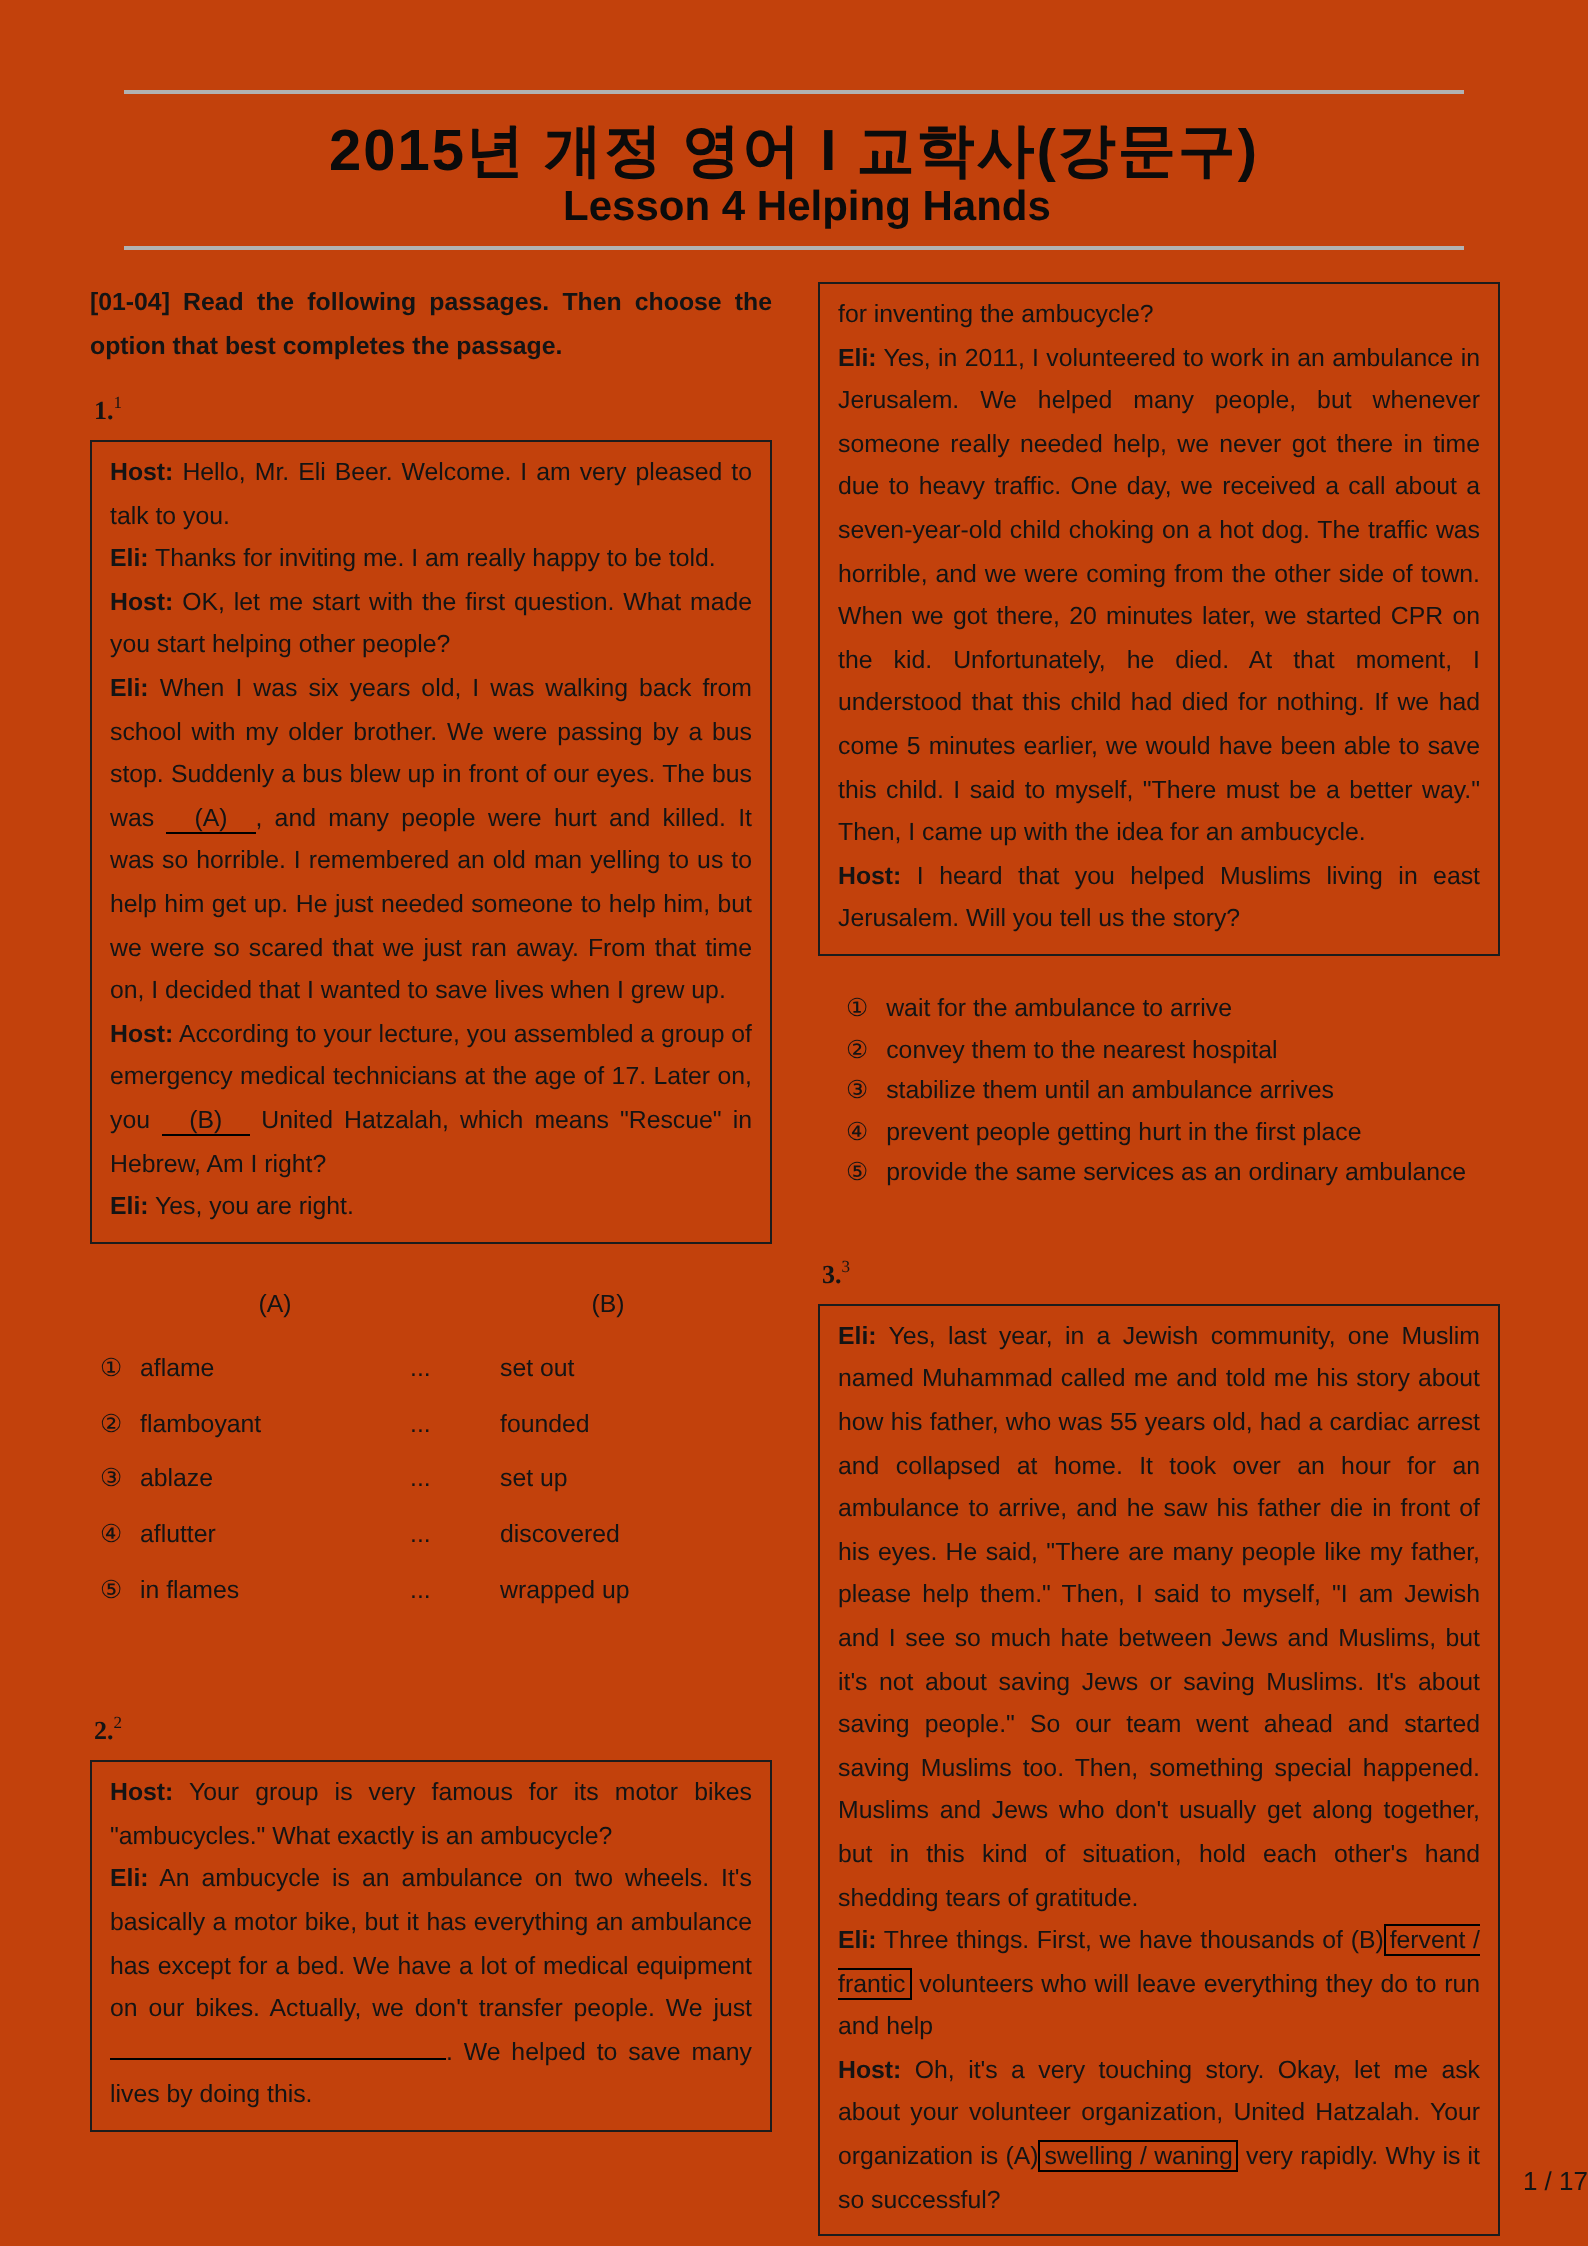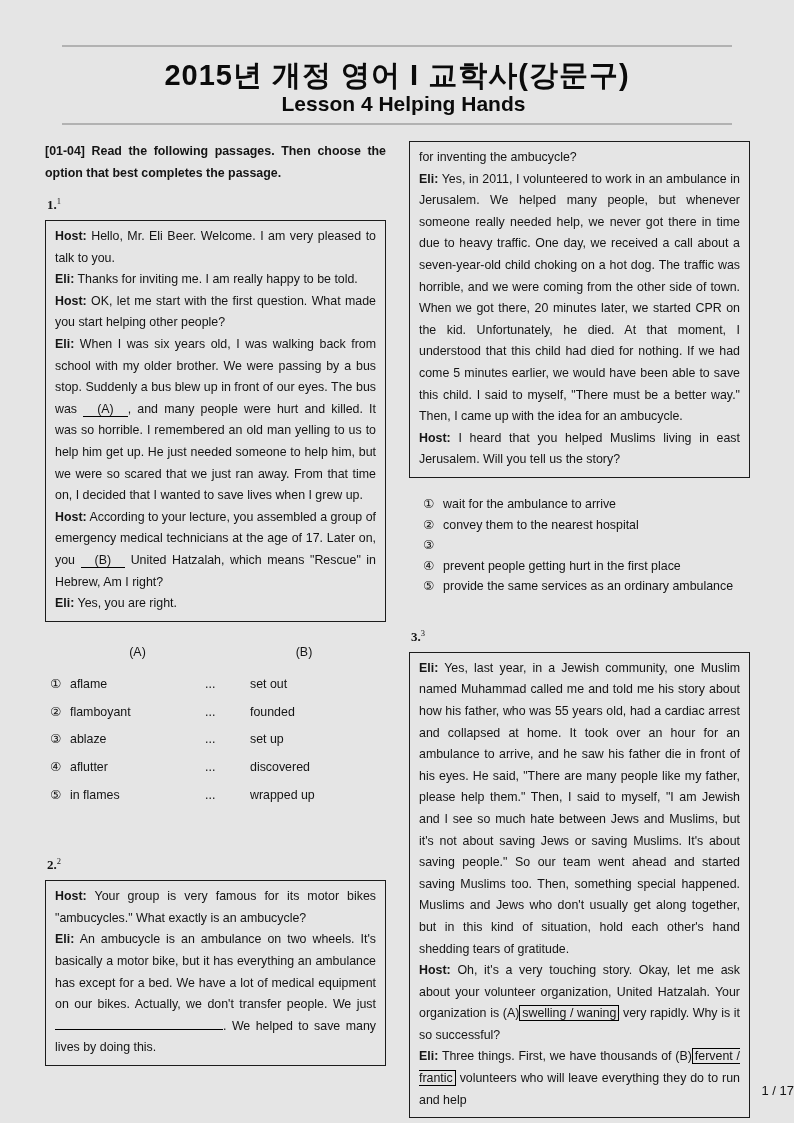--- a/index.html
+++ b/index.html
@@ -1,20 +1,20 @@
 <!DOCTYPE html>
 <html><head>
 <meta charset="utf-8">
 <style>
   * { margin:0; padding:0; box-sizing:border-box; }
   html,body { background:#ffffff; }
   .page {
     position:relative;
     width:794px; height:1123px;
-    background:#e5e5e5;
+    background:#c2410c;
     font-family:"Liberation Sans","DejaVu Sans",sans-serif;
     color:#141414;
     overflow:hidden;
     padding-left:40px;
   }
   .rule { position:absolute; left:62px; right:62px; height:2px; background:#b2b2b2; }
   .rule-top { top:45px; }
   .rule-bottom { top:123px; }
   .title {
     position:absolute; top:56px; left:0; right:0;
@@ -139,34 +139,35 @@
         <div class="option-row">
           <span class="onum">①</span>
           <span class="otext">wait for the ambulance to arrive</span>
         </div>
         <div class="option-row">
           <span class="onum">②</span>
           <span class="otext">convey them to the nearest hospital</span>
         </div>
         <div class="option-row">
           <span class="onum">③</span>
+          <span class="otext">stabilize them until an ambulance arrives</span>
         </div>
         <div class="option-row">
           <span class="onum">④</span>
           <span class="otext">prevent people getting hurt in the first place</span>
         </div>
         <div class="option-row">
           <span class="onum">⑤</span>
           <span class="otext">provide the same services as an ordinary ambulance</span>
         </div>
       </div>
 
     <p class="q-label q3-label"><span>3.</span><sup>3</sup></p>
     <div class="passage-box">
         <p class="turn"><b class="speaker">Eli:</b> <span>Yes, last year, in a Jewish community, one Muslim named Muhammad called me and told me his story about how his father, who was 55 years old, had a cardiac arrest and collapsed at home. It took over an hour for an ambulance to arrive, and he saw his father die in front of his eyes. He said, "There are many people like my father, please help them." Then, I said to myself, "I am Jewish and I see so much hate between Jews and Muslims, but it's not about saving Jews or saving Muslims. It's about saving people." So our team went ahead and started saving Muslims too. Then, something special happened. Muslims and Jews who don't usually get along together, but in this kind of situation, hold each other's hand shedding tears of gratitude.</span></p>
+        <p class="turn"><b class="speaker">Eli:</b> <span>Three things. First, we have thousands of (B)</span><span class="boxed">fervent / frantic</span><span> volunteers who will leave everything they do to run and help</span></p>
         <p class="turn"><b class="speaker">Host:</b> <span>Oh, it's a very touching story. Okay, let me ask about your volunteer organization, United Hatzalah. Your organization is (A)</span><span class="boxed">swelling / waning</span><span> very rapidly. Why is it so successful?</span></p>
-        <p class="turn"><b class="speaker">Eli:</b> <span>Three things. First, we have thousands of (B)</span><span class="boxed">fervent / frantic</span><span> volunteers who will leave everything they do to run and help</span></p>
       </div>
   </div>
 
   <div class="footer">1 / 17</div>
 
 </div>
 
 </body></html>

